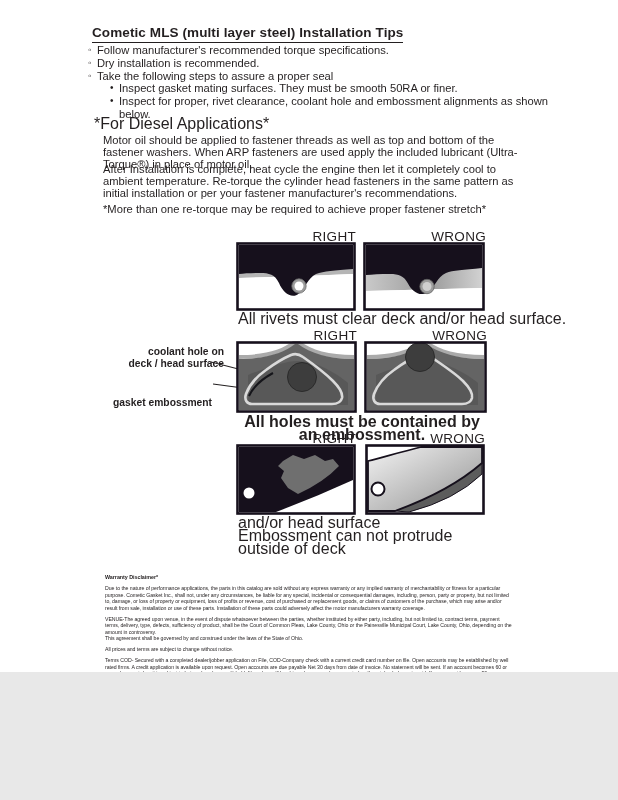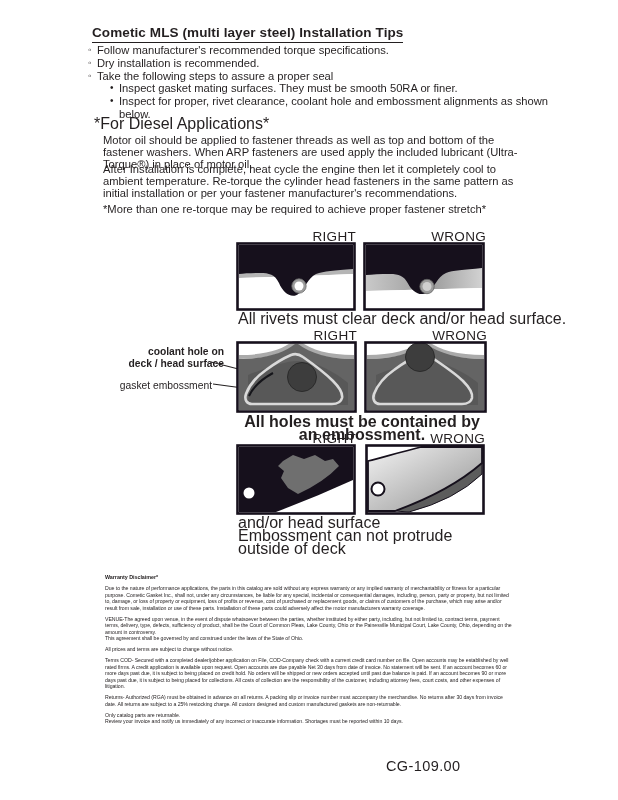--- a/index.html
+++ b/index.html
@@ -1,17 +1,17 @@
 <!DOCTYPE html>
 <html><head>
 <meta charset="utf-8">
 <style>
   html,body{margin:0;padding:0;background:#e8e8e8;}
   #page{
-    position:relative;width:618px;height:800px;background:#ffffff;
+    position:relative;width:618px;height:672px;background:#ffffff;
     font-family:"Liberation Sans", sans-serif;color:#231f20;overflow:hidden;
     margin:0 auto;
   }
   .abs{position:absolute;}
   
   #title{left:92px;top:25px;font-size:13.5px;font-weight:bold;border-bottom:1.6px solid #231f20;padding-bottom:2px;letter-spacing:0.1px;}
   
   #tips{left:88px;top:44px;width:470px;font-size:11.2px;line-height:12.8px;}
   .bullet{display:flex;}
   .bullet .mk{width:9px;flex:0 0 9px;text-align:left;}
@@ -102,21 +102,21 @@
 
   <div class="abs caption" style="left:238px;top:312px;">All rivets must clear deck and/or head surface.</div>
 
   <div class="abs rw-label" style="left:236px;top:328px;width:121px;">RIGHT</div>
   <div class="abs rw-label" style="left:364px;top:328px;width:123px;">WRONG</div>
 
   <div class="abs side-label" style="left:124px;top:346px;font-weight:bold;">
     <div>coolant hole on</div>
     <div>deck / head surface</div>
   </div>
-  <div class="abs side-label" style="left:112px;top:380px;">gasket embossment</div>
+  <div class="abs side-label" style="left:112px;top:397px;font-weight:bold;">gasket embossment</div>
 
   <svg class="abs" style="left:205px;top:352px;" width="100" height="48">
     <line x1="6" y1="10" x2="92" y2="32" stroke="#231f20" stroke-width="1.1"></line>
     <line x1="8" y1="32" x2="60" y2="39" stroke="#231f20" stroke-width="1.1"></line>
   </svg>
 
   <div class="panel" style="left:236px;top:341px;">
     <svg width="121" height="72" viewBox="0 0 121 72">
       <rect x="1.5" y="1.5" width="118" height="69" fill="#ffffff"></rect>
       <path d="M3,14 C28,14 46,9 57,0 L64,0 C75,9 93,14 118,14 L118,18 C92,18 73,13 61,4 C48,13 29,18 3,18 Z" fill="#aaaaaa"></path>

